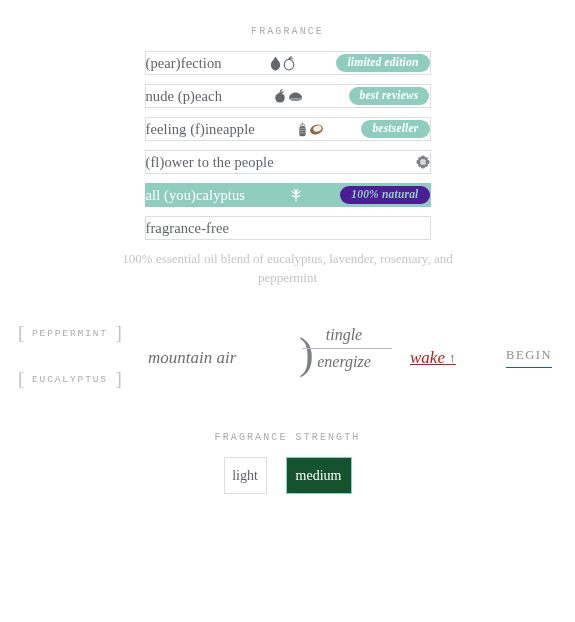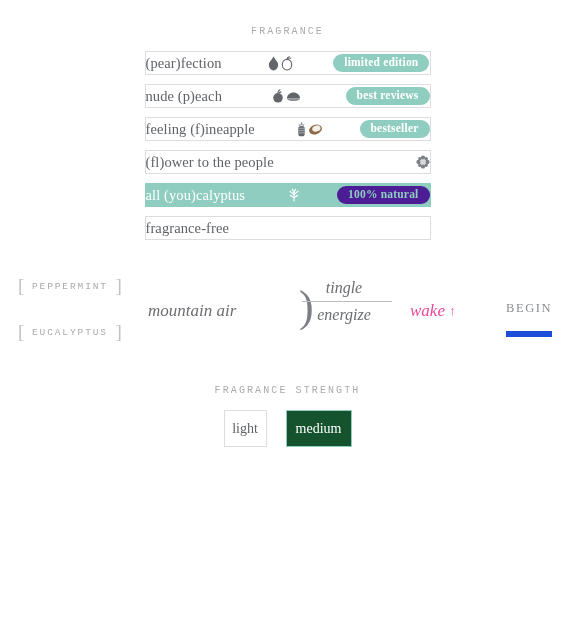--- a/index.html
+++ b/index.html
@@ -69,20 +69,21 @@
   }
   .option-icons svg { display: block; }
 
   .badge {
     margin-left: 0;
     background: #8fcdc0;
     color: #ffffff;
     border-radius: 11px;
     padding: 3px 11px 3px 11px;
     font-family: "Liberation Serif", serif;
+    font-style: italic;
     font-weight: bold;
     font-size: 11.5px;
     letter-spacing: 0.2px;
     line-height: 1;
     white-space: nowrap;
   }
   .option-row.selected .badge {
     background: #4c1d95;
     color: #8fcdc0;
   }
@@ -161,39 +162,40 @@
     background: #b9bbbf;
     margin: 2px 0 2px 6px;
   }
   #eq-wake {
     position: absolute;
     left: 410px;
     top: 44px;
     font-family: "Liberation Serif", serif;
     font-style: italic;
     font-size: 17px;
-    color: #ec4899;
-    white-space: nowrap;
+    color: #b91c1c;
+    white-space: nowrap;
+    text-decoration: underline;
   }
   #eq-wake .arrow {
     font-style: normal;
     font-size: 13px;
     vertical-align: 1px;
   }
   #begin-link {
     position: absolute;
     left: 506px;
     top: 44px;
     font-family: "Liberation Serif", serif;
     font-size: 12.5px;
     letter-spacing: 1.6px;
     color: #8a8d93;
     text-transform: uppercase;
-    padding-bottom: 15px;
-    border-bottom: 6px solid #1d4ed8;
+    padding-bottom: 4px;
+    border-bottom: 1px solid #1d4ed8;
     cursor: pointer;
     white-space: nowrap;
   }
 
   
   #strength-section { margin-top: 8px; }
   #strength-options {
     display: flex;
     justify-content: center;
     gap: 19px;
@@ -330,20 +332,21 @@
       </span>
       <span class="badge">100% natural</span>
     </div>
 
     <div class="option-row">
       <span class="option-label">fragrance-free</span>
     </div>
 
   </div>
 
+  <div id="fragrance-note">100% essential oil blend of eucalyptus, lavender, rosemary, and peppermint</div>
 </div>
 
 <div id="scent-equation">
 
   <div class="tag" id="tag-peppermint">
     <span class="brk">[</span>
     <span>PEPPERMINT</span>
     <span class="brk">]</span>
   </div>
 

